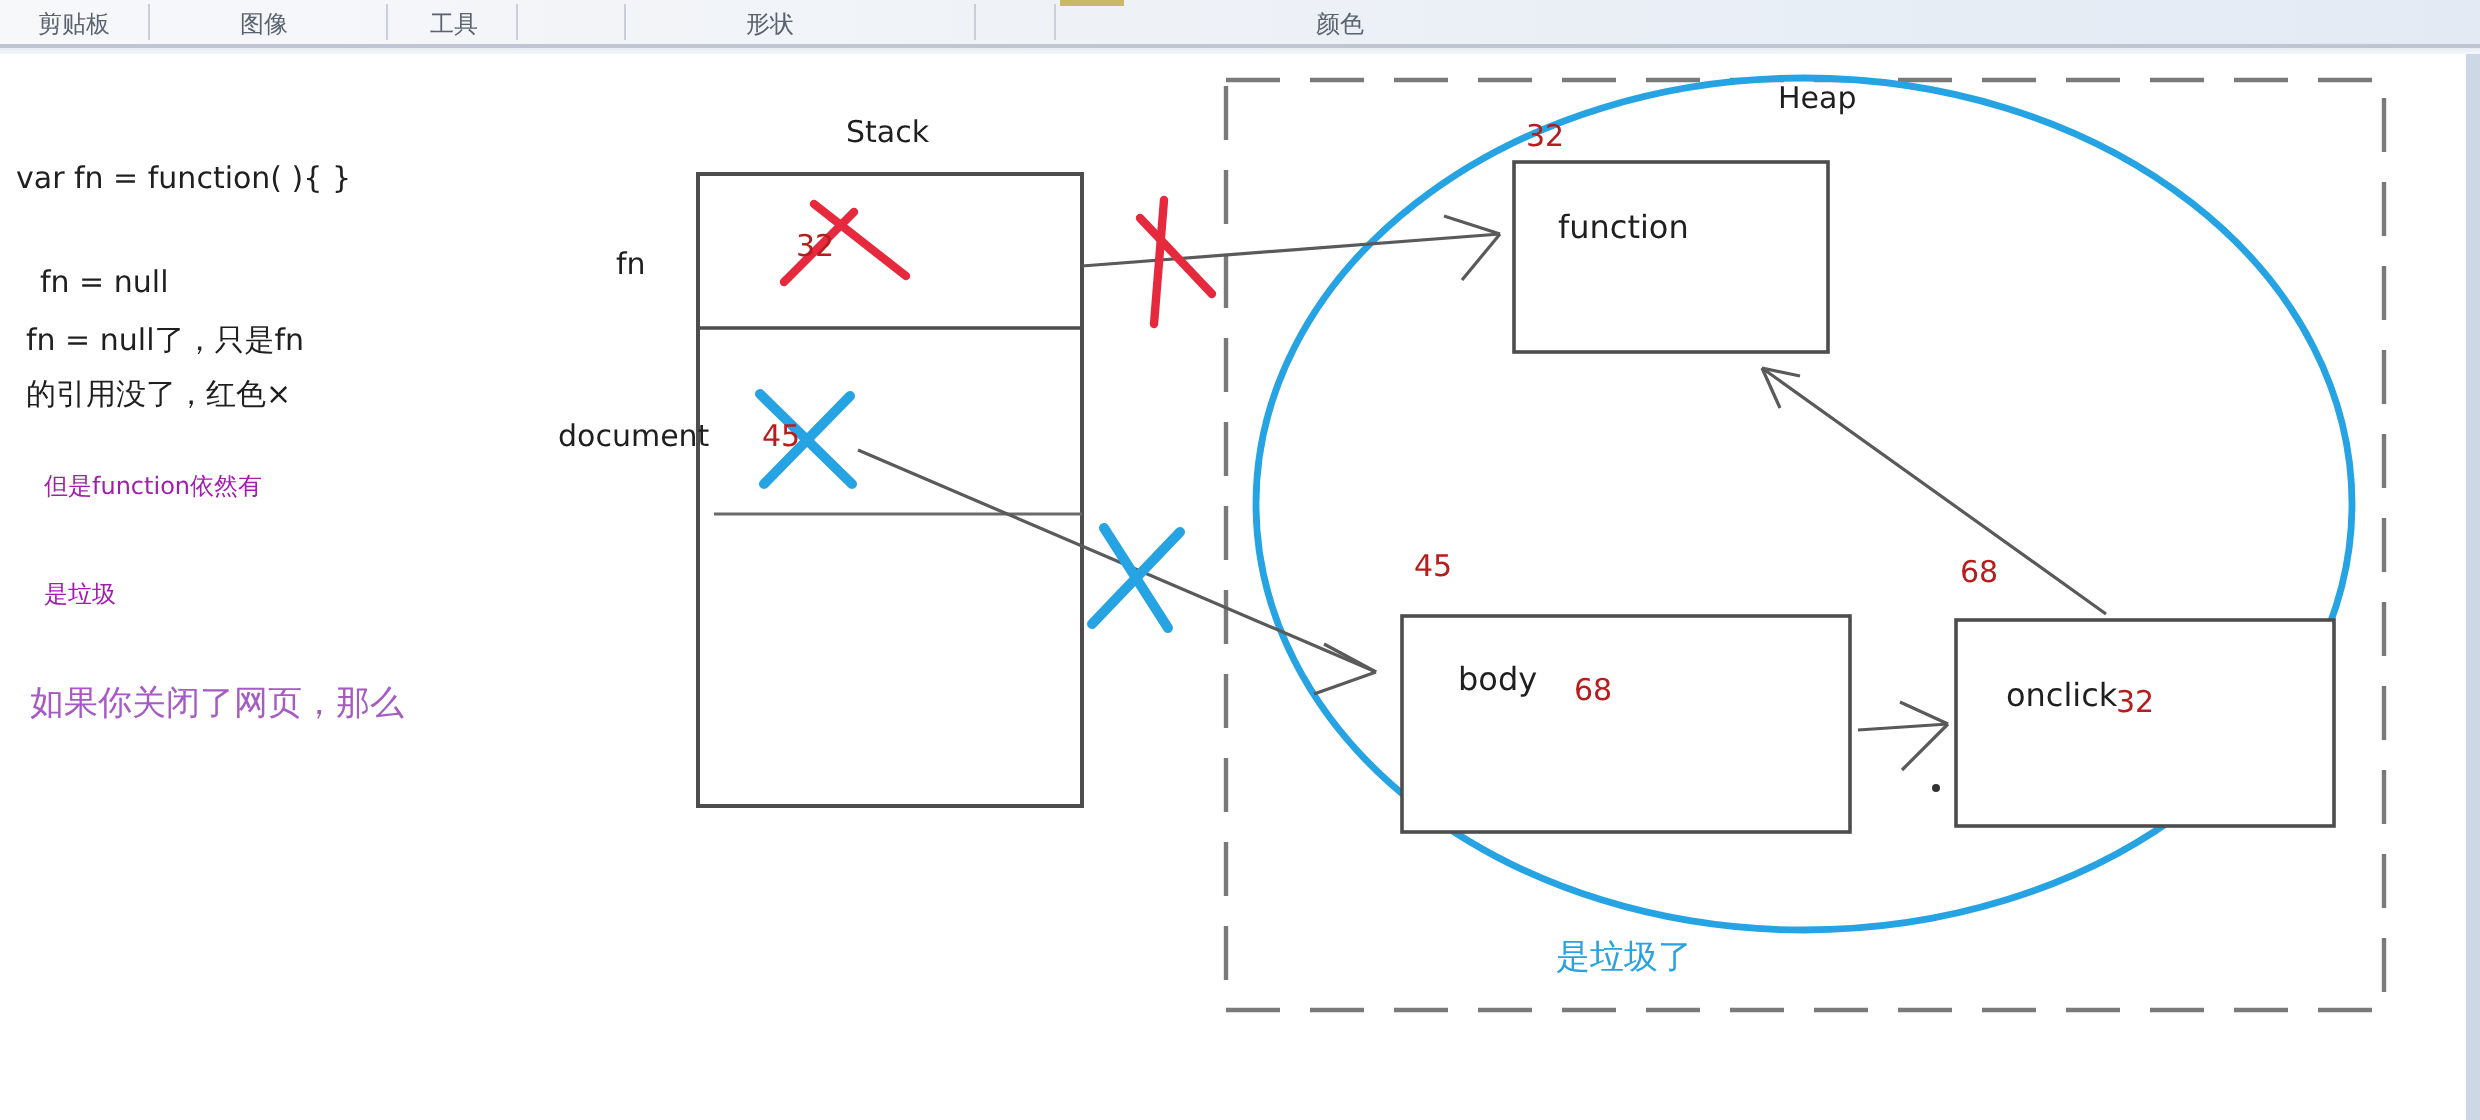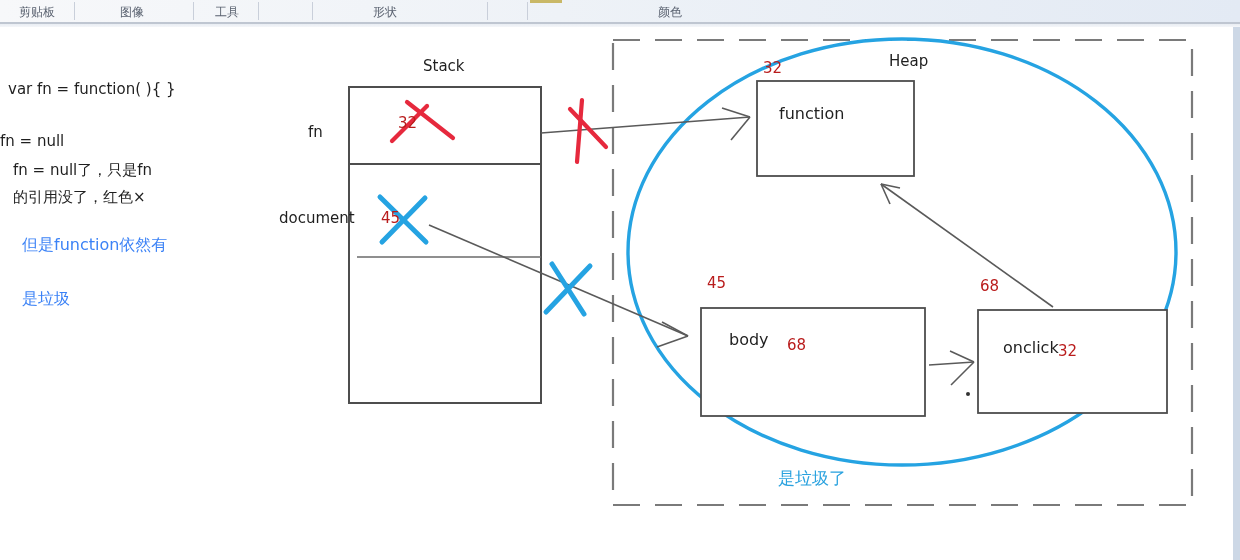--- a/index.html
+++ b/index.html
@@ -9,21 +9,21 @@
     background:linear-gradient(to right,#f7f8fa 0%,#eef2f7 45%,#e3eaf4 100%);}
   .grp{position:absolute;top:4px;transform:translateX(-50%);font-size:12px;color:#5a6270;white-space:nowrap;}
   .vdiv{position:absolute;top:2px;width:1px;height:18px;background:#c9cfda;}
   #ribbon-mark{position:absolute;left:530px;top:0;width:32px;height:3px;background:#c9b867;}
   #ribbon-sep{position:absolute;left:0;top:22px;width:1240px;height:5px;
     background:linear-gradient(to bottom,#bfc6d1 0%,#bfc6d1 40%,#e9edf3 41%,#f4f6f9 100%);}
   #right-strip{position:absolute;left:1233px;top:27px;width:7px;height:533px;background:#cdd8e6;}
   
   .t{position:absolute;white-space:nowrap;color:#1f1f1f;}
   .code{font-size:15px;}
-  .rednote{font-size:16px;color:#3b82f6;}
+  .rednote{font-size:12px;color:#a21caf;}
   .purplenote{font-size:17px;color:#a65bc4;}
   .bluecap{font-size:17px;color:#2aa2df;}
   .num{font-size:15px;color:#b91c1c;}
   .boxlabel{font-size:16px;color:#1f1f1f;text-align:right;}
   svg{position:absolute;left:0;top:0;}
 </style>
 </head>
 <body>
 
 <div id="ribbon">
@@ -100,35 +100,36 @@
 
     <g stroke="#25a3e2" stroke-width="5" stroke-linecap="round">
       <line x1="552" y1="264" x2="584" y2="314"></line>
       <line x1="546" y1="312" x2="590" y2="266"></line>
     </g>
 
     <circle cx="968" cy="394" r="2" fill="#333"></circle>
   </svg>
 
   <div class="t code" style="left:8px;top:53px">var fn = function( ){ }</div>
-  <div class="t code" style="left:0;top:105px">fn = null</div>
+  <div class="t code" style="left:20px;top:105px">fn = null</div>
   <div class="t code" style="left:13px;top:134px">fn = null了，只是fn</div>
   <div class="t code" style="left:13px;top:161px">的引用没了，红色×</div>
 
   <div class="t rednote" style="left:22px;top:208px">但是function依然有</div>
   <div class="t rednote" style="left:22px;top:262px">是垃圾</div>
 
+  <div class="t purplenote" style="left:15px;top:313px">如果你关闭了网页，那么</div>
 
   <div class="t code" style="left:423px;top:30px">Stack</div>
   <div class="t code" style="left:308px;top:96px">fn</div>
   <div class="t num" style="left:398px;top:87px">32</div>
   <div class="t code" style="left:279px;top:182px">document</div>
   <div class="t num" style="left:381px;top:182px">45</div>
 
-  <div class="t code" style="left:889px;top:25px">Heap</div>
+  <div class="t code" style="left:889px;top:13px">Heap</div>
 
   <div class="t num" style="left:763px;top:32px">32</div>
   <div class="t boxlabel" style="left:779px;top:77px">function</div>
 
   <div class="t num" style="left:707px;top:247px">45</div>
   <div class="t boxlabel" style="left:729px;top:303px">body</div>
   <div class="t num" style="left:787px;top:309px">68</div>
 
   <div class="t num" style="left:980px;top:250px">68</div>
   <div class="t boxlabel" style="left:1003px;top:311px">onclick</div>

